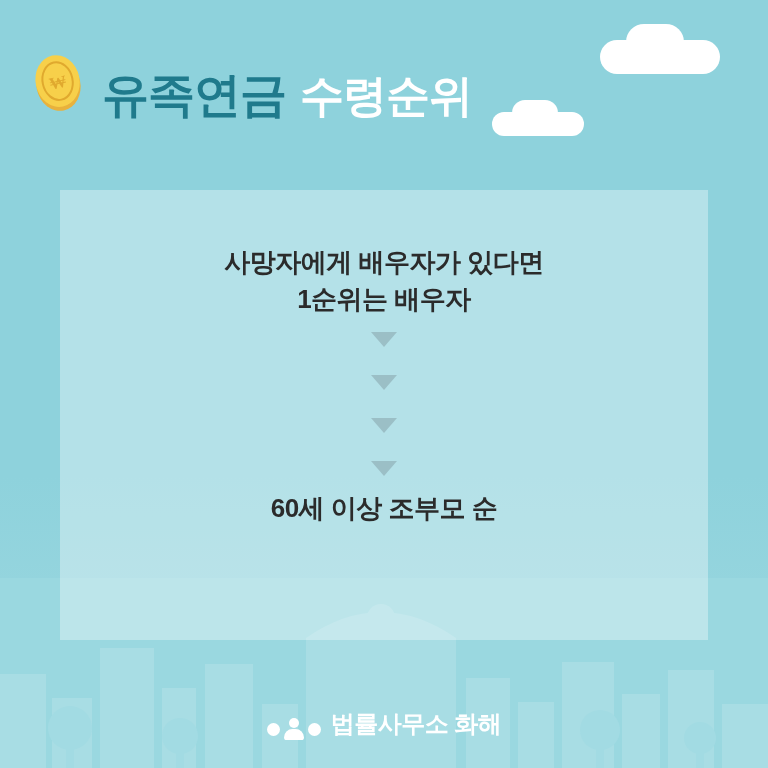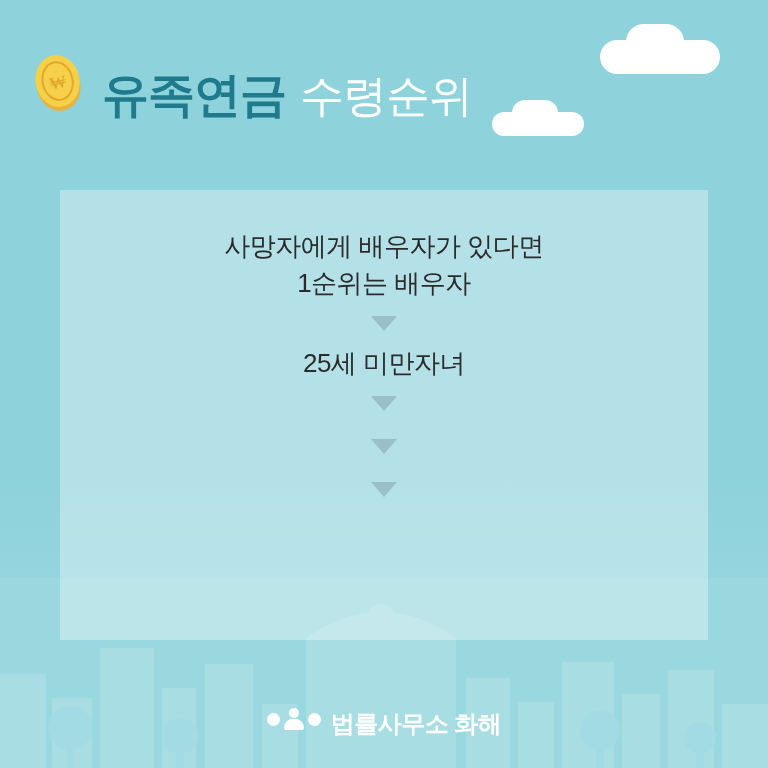--- a/index.html
+++ b/index.html
@@ -82,40 +82,41 @@
     margin-top: 24px;
   }
   .title-main {
     font-size: 47px;
     font-weight: bold;
     color: #1f7a8c;
     letter-spacing: -1px;
   }
   .title-sub {
     font-size: 44px;
-    font-weight: normal;
+    font-weight: bold;
     color: #ffffff;
     letter-spacing: -1px;
   }
 
   
   .panel {
     position: absolute;
     left: 60px;
     top: 190px;
     width: 648px;
     height: 450px;
     background: rgba(255,255,255,0.34);
     z-index: 4;
     display: flex;
     flex-direction: column;
     align-items: center;
     justify-content: flex-start;
-    padding-top: 38px;
+    padding-top: 54px;
     box-sizing: border-box;
+    font-weight: bold;
   }
   .step {
     font-size: 26px;
     color: #2b2b2b;
     line-height: 1.42;
     text-align: center;
     letter-spacing: -0.5px;
   }
   .arrow {
     width: 0;
@@ -126,21 +127,21 @@
     margin: 14px 0 14px 0;
   }
 
   
   .footer {
     position: absolute;
     left: 0;
     bottom: 28px;
     width: 768px;
     display: flex;
-    align-items: flex-start;
+    align-items: flex-end;
     justify-content: center;
     gap: 10px;
     z-index: 6;
   }
   .footer-mark { display: flex; align-items: center; gap: 4px; }
   .dot {
     width: 13px; height: 13px;
     border-radius: 50%;
     background: #ffffff;
   }
@@ -223,27 +224,27 @@
     </div>
   </div>
 
   <div class="panel">
 
     <div class="step">
       <span>사망자에게 배우자가 있다면<br>1순위는 배우자</span>
     </div>
     <div class="arrow"></div>
 
-    <div class="step">25세 미만자녀</div>
-    <div class="arrow"></div>
-
-    <div class="arrow"></div>
-
-    <div class="arrow"></div>
-
+    <div class="arrow"></div>
+
+    <div class="arrow"></div>
+
+    <div class="arrow"></div>
+
+    <div class="step">60세 이상 조부모 순</div>
   </div>
 
   <div class="footer">
     <div class="footer-mark">
       <div class="dot"></div>
       <div class="person"></div>
       <div class="dot"></div>
     </div>
     <div class="footer-text">법률사무소 화해</div>
   </div>

